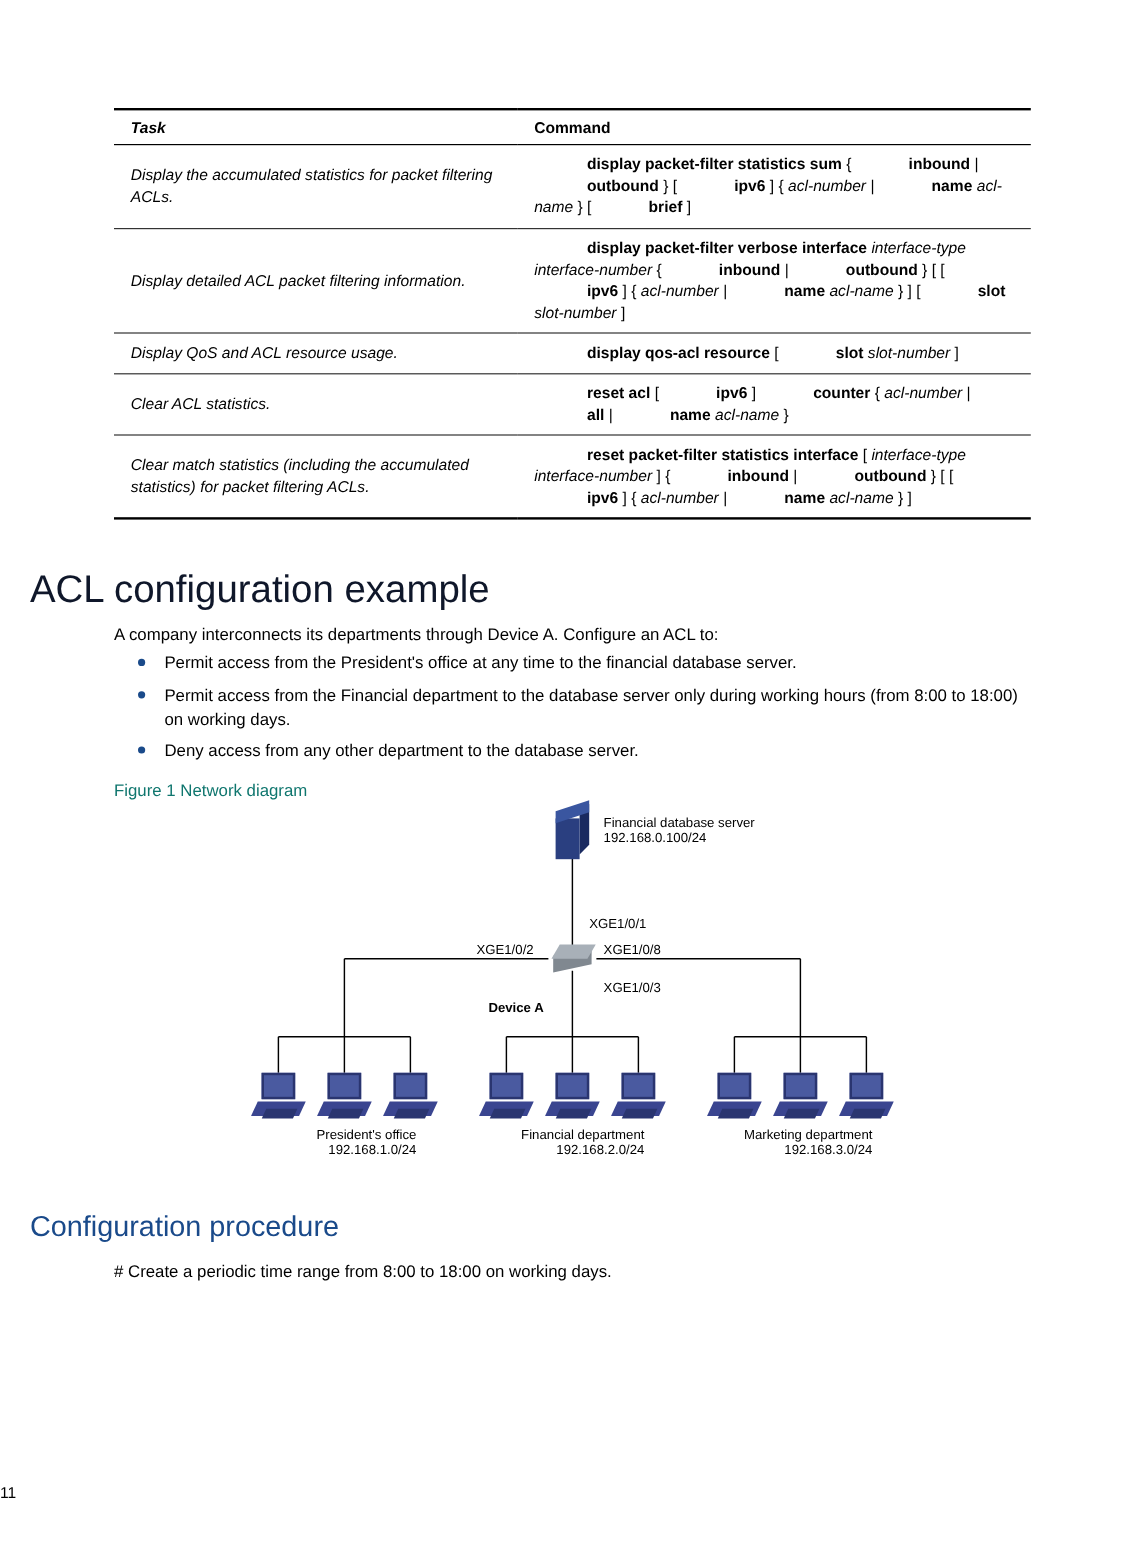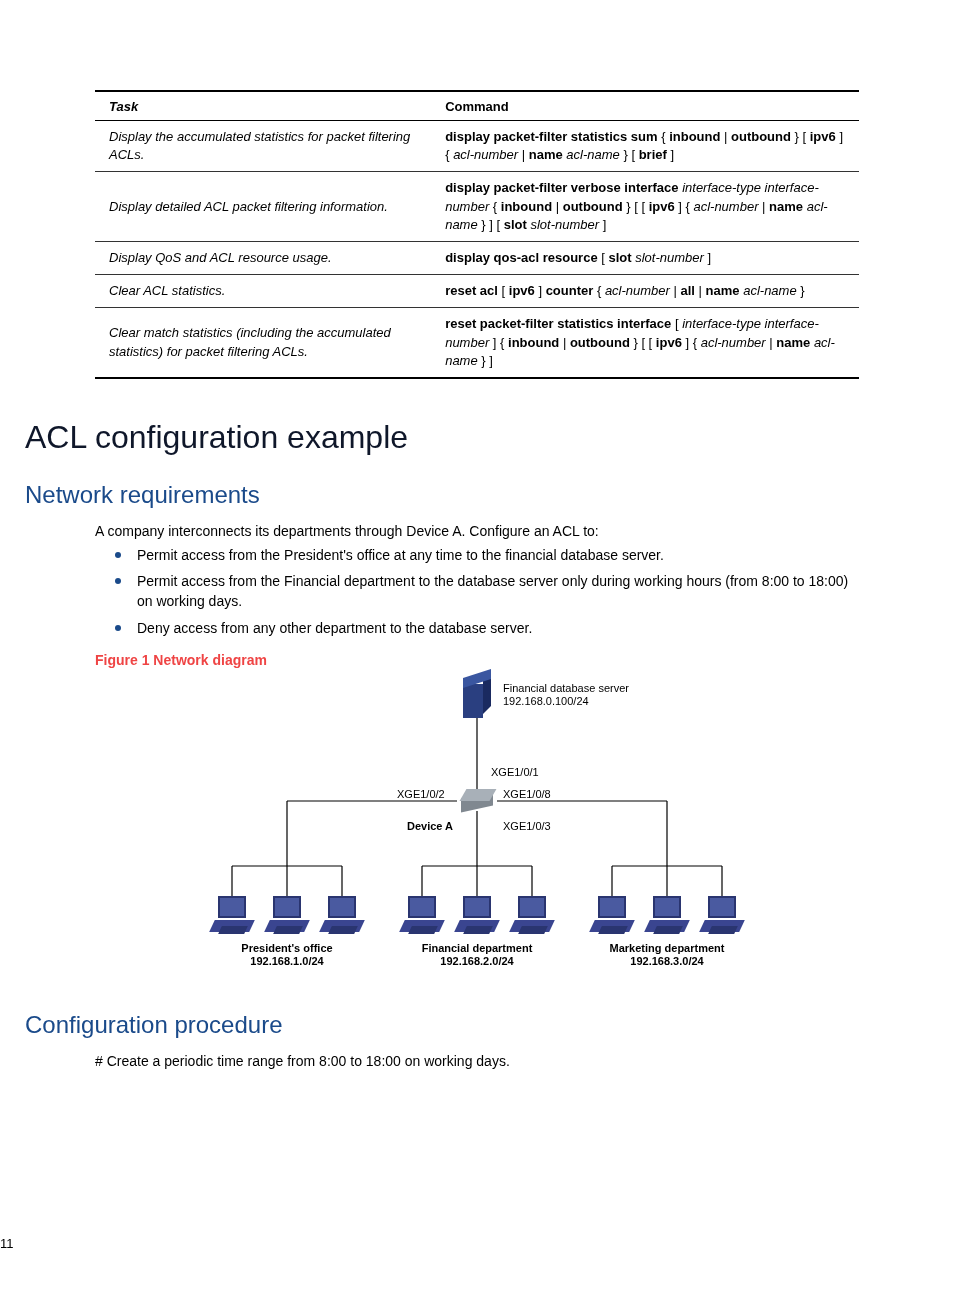--- a/index.html
+++ b/index.html
@@ -34,21 +34,21 @@
     vertical-align: middle;
     line-height: 1.4;
   }
   table.cmd tr:last-child td {
     border-bottom: 2px solid #000;
   }
   table.cmd td:first-child, table.cmd th:first-child {
     width: 44%;
     font-style: italic;
   }
-  .b { font-weight: bold; }
+  .b { font-weight: bold; margin-left: 44px; }
   .i { font-style: italic; margin-top: 44px; }
 
   h1.section {
     font-size: 32px;
     font-weight: normal;
     color: #0f172a;
     margin: 40px 0 10px -70px;
   }
   h2.section {
     font-size: 24px;
@@ -74,39 +74,39 @@
   }
   ul.req li:before {
     content: "";
     position: absolute;
     left: 0; top: 7px;
     width: 6px; height: 6px;
     background: #1a4a8a;
     border-radius: 50%;
   }
   .figcap {
-    color: #ef4444;
-    font-weight: bold;
+    color: #0f766e;
+    font-weight: normal;
     font-size: 14px;
     margin: 14px 0 8px 0;
   }
   .diagram {
     position: relative;
     width: 540px;
     height: 310px;
     margin: 0 auto 10px auto;
     font-size: 11px;
   }
   .dlabel {
     position: absolute;
     font-size: 11px;
     line-height: 1.2;
     white-space: nowrap;
   }
-  .dlabel.center { text-align: center; font-weight: bold; }
+  .dlabel.center { text-align: right; }
   .pagenum {
     position: absolute;
     bottom: 45px;
     left: 0; right: 0;
     text-align: left;
     font-size: 13px;
   }
 
   
   .server {
@@ -202,21 +202,20 @@
         </tr>
         <tr>
           <td>Clear match statistics (including the accumulated statistics) for packet filtering ACLs.</td>
           <td><span class="b">reset packet-filter statistics  interface</span><span> [ </span><span class="i">interface-type interface-number</span><span> ] { </span><span class="b">inbound</span><span> | </span><span class="b">outbound</span><span> } [ [ </span><span class="b">ipv6</span><span> ] { </span><span class="i">acl-number</span><span> | </span><span class="b">name</span><span> </span><span class="i">acl-name</span><span> } ]</span></td>
         </tr>
       </tbody>
   </table>
 
   <h1 class="section">ACL configuration example</h1>
 
-  <h2 class="section">Network requirements</h2>
 
   <p class="intro">A company interconnects its departments through Device A. Configure an ACL to:</p>
 
   <ul class="req" id="req-list">
       <li>Permit access from the President's office at any time to the financial database server.</li>
       <li>Permit access from the Financial department to the database server only during working hours (from 8:00 to 18:00) on working days.</li>
       <li>Deny access from any other department to the database server.</li>
     </ul>
 
   <div class="figcap">Figure 1 Network diagram</div>
@@ -255,21 +254,21 @@
 
     <div class="router" style="left:254px;top:113px">
       <div class="body"></div>
         <div class="top"></div>
     </div>
 
     <div class="dlabel" style="left:284px;top:90px">XGE1/0/1</div>
     <div class="dlabel" style="left:190px;top:112px">XGE1/0/2</div>
     <div class="dlabel" style="left:296px;top:112px">XGE1/0/8</div>
     <div class="dlabel" style="left:296px;top:144px;">XGE1/0/3</div>
-    <div class="dlabel" style="left:200px;top:144px;font-weight:bold">Device A</div>
+    <div class="dlabel" style="left:200px;top:160px;font-weight:bold">Device A</div>
 
     <div id="pc-row">
         <div class="pc" style="left: 5px; top: 220px;">
           <div class="base"></div>
           <div class="kb"></div>
           <div class="mon"></div>
         </div>
         <div class="pc" style="left: 60px; top: 220px;">
           <div class="base"></div>
           <div class="kb"></div>

